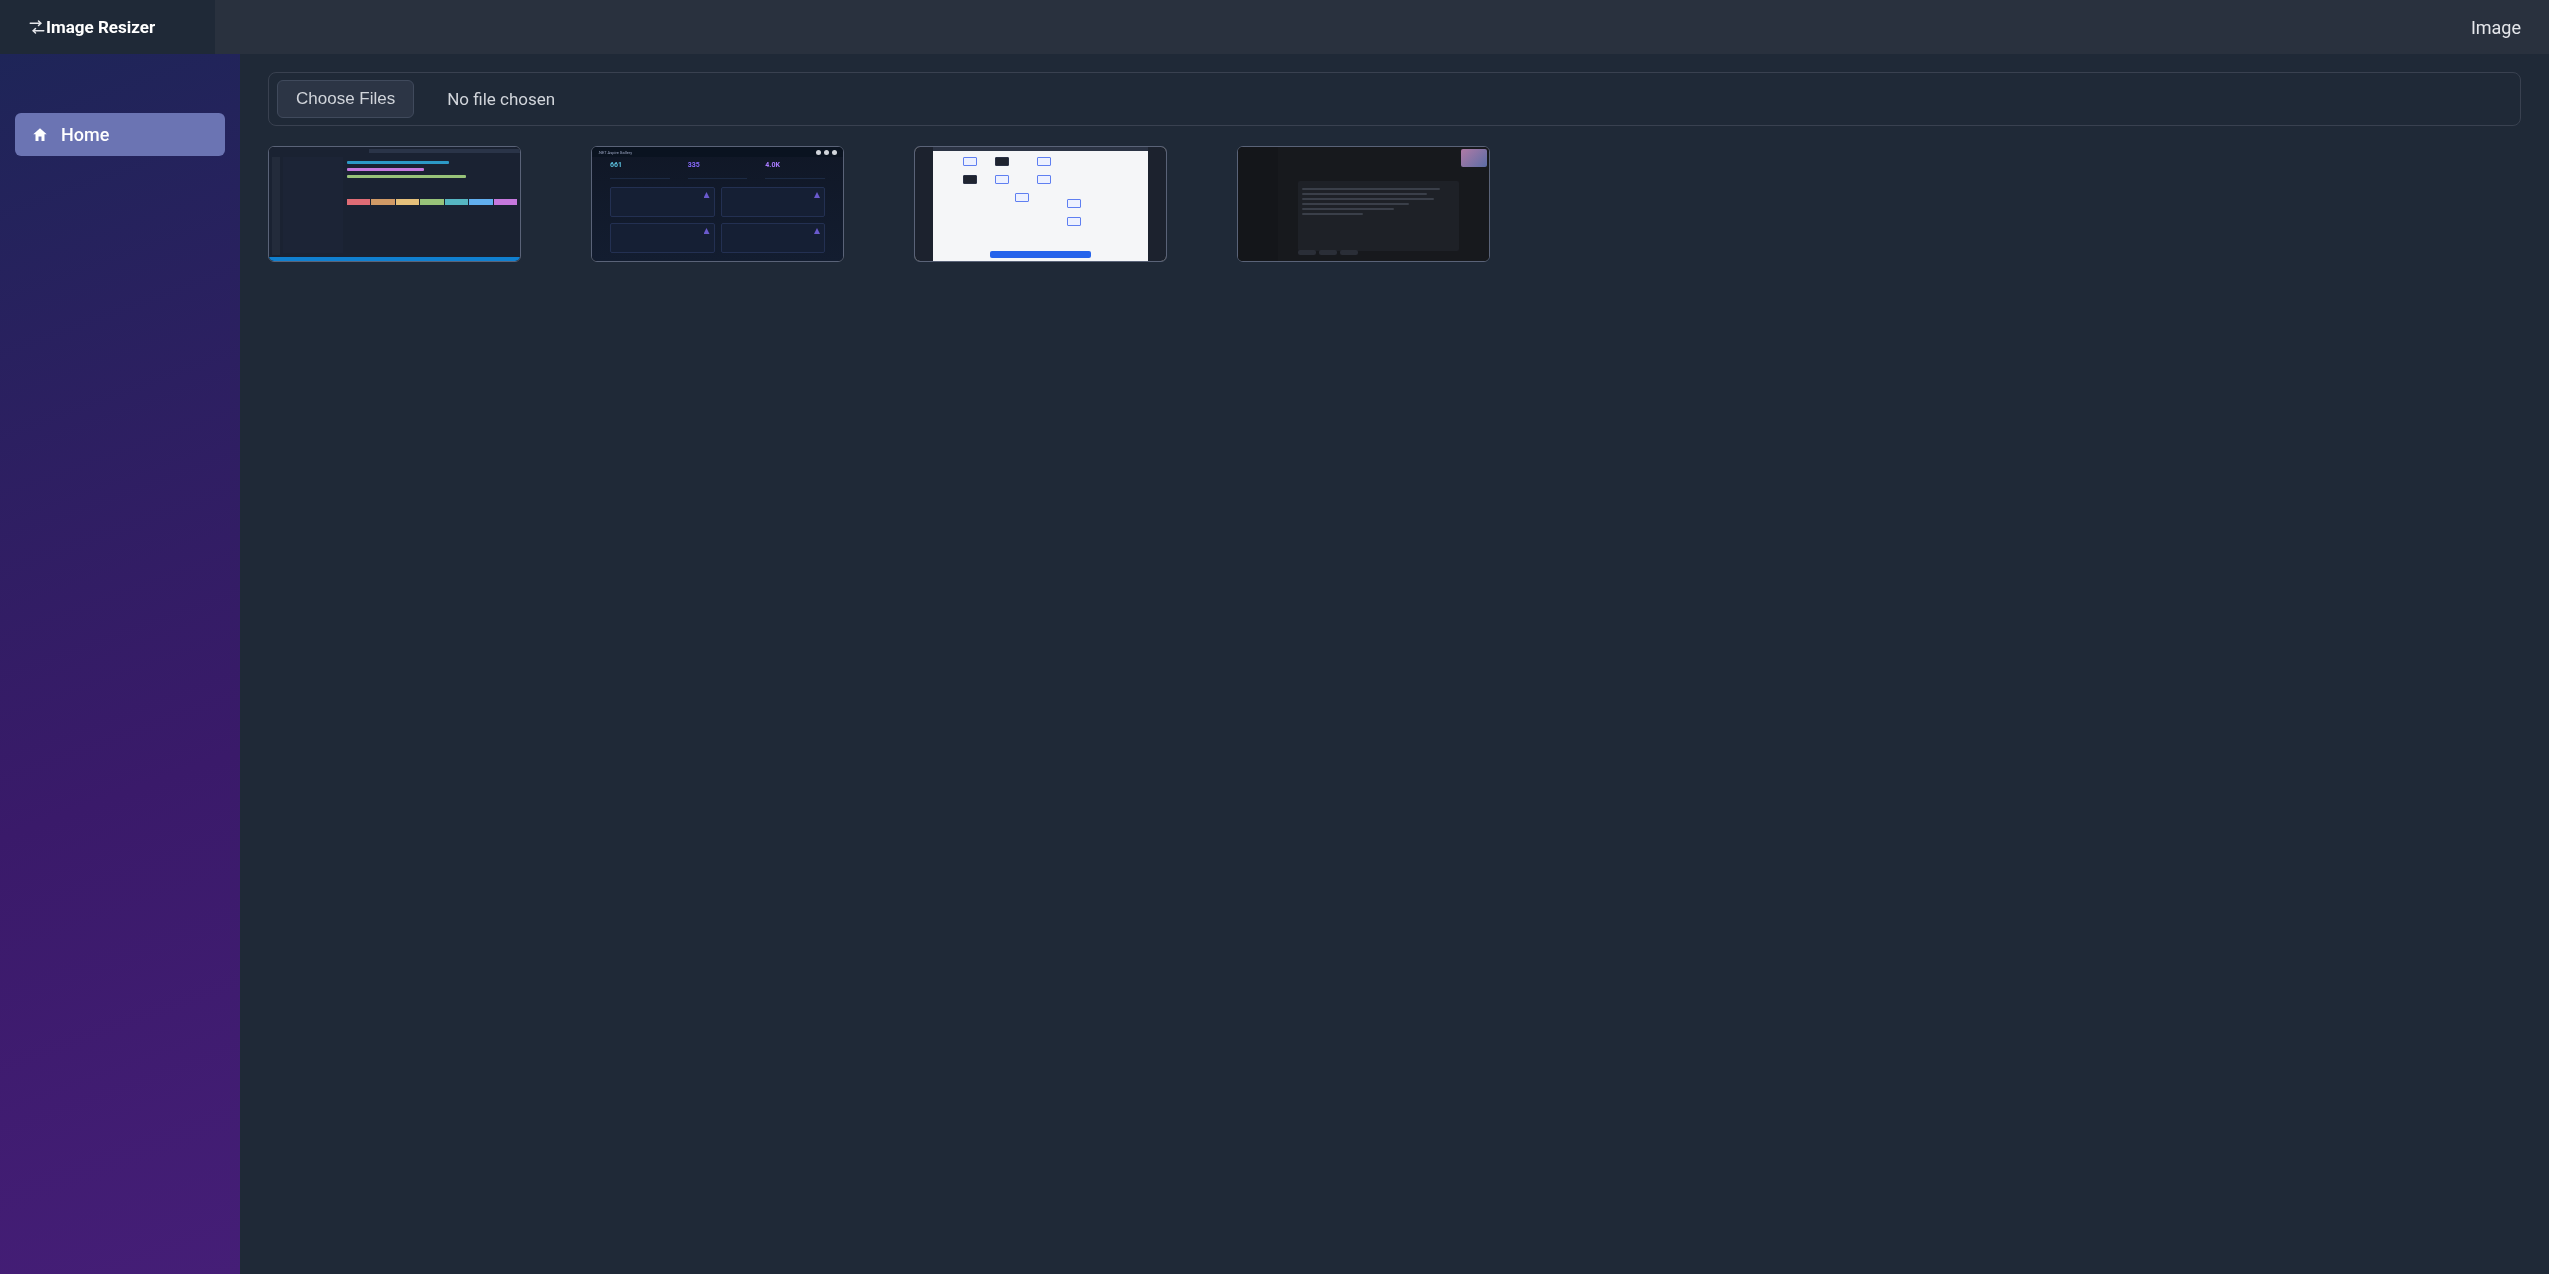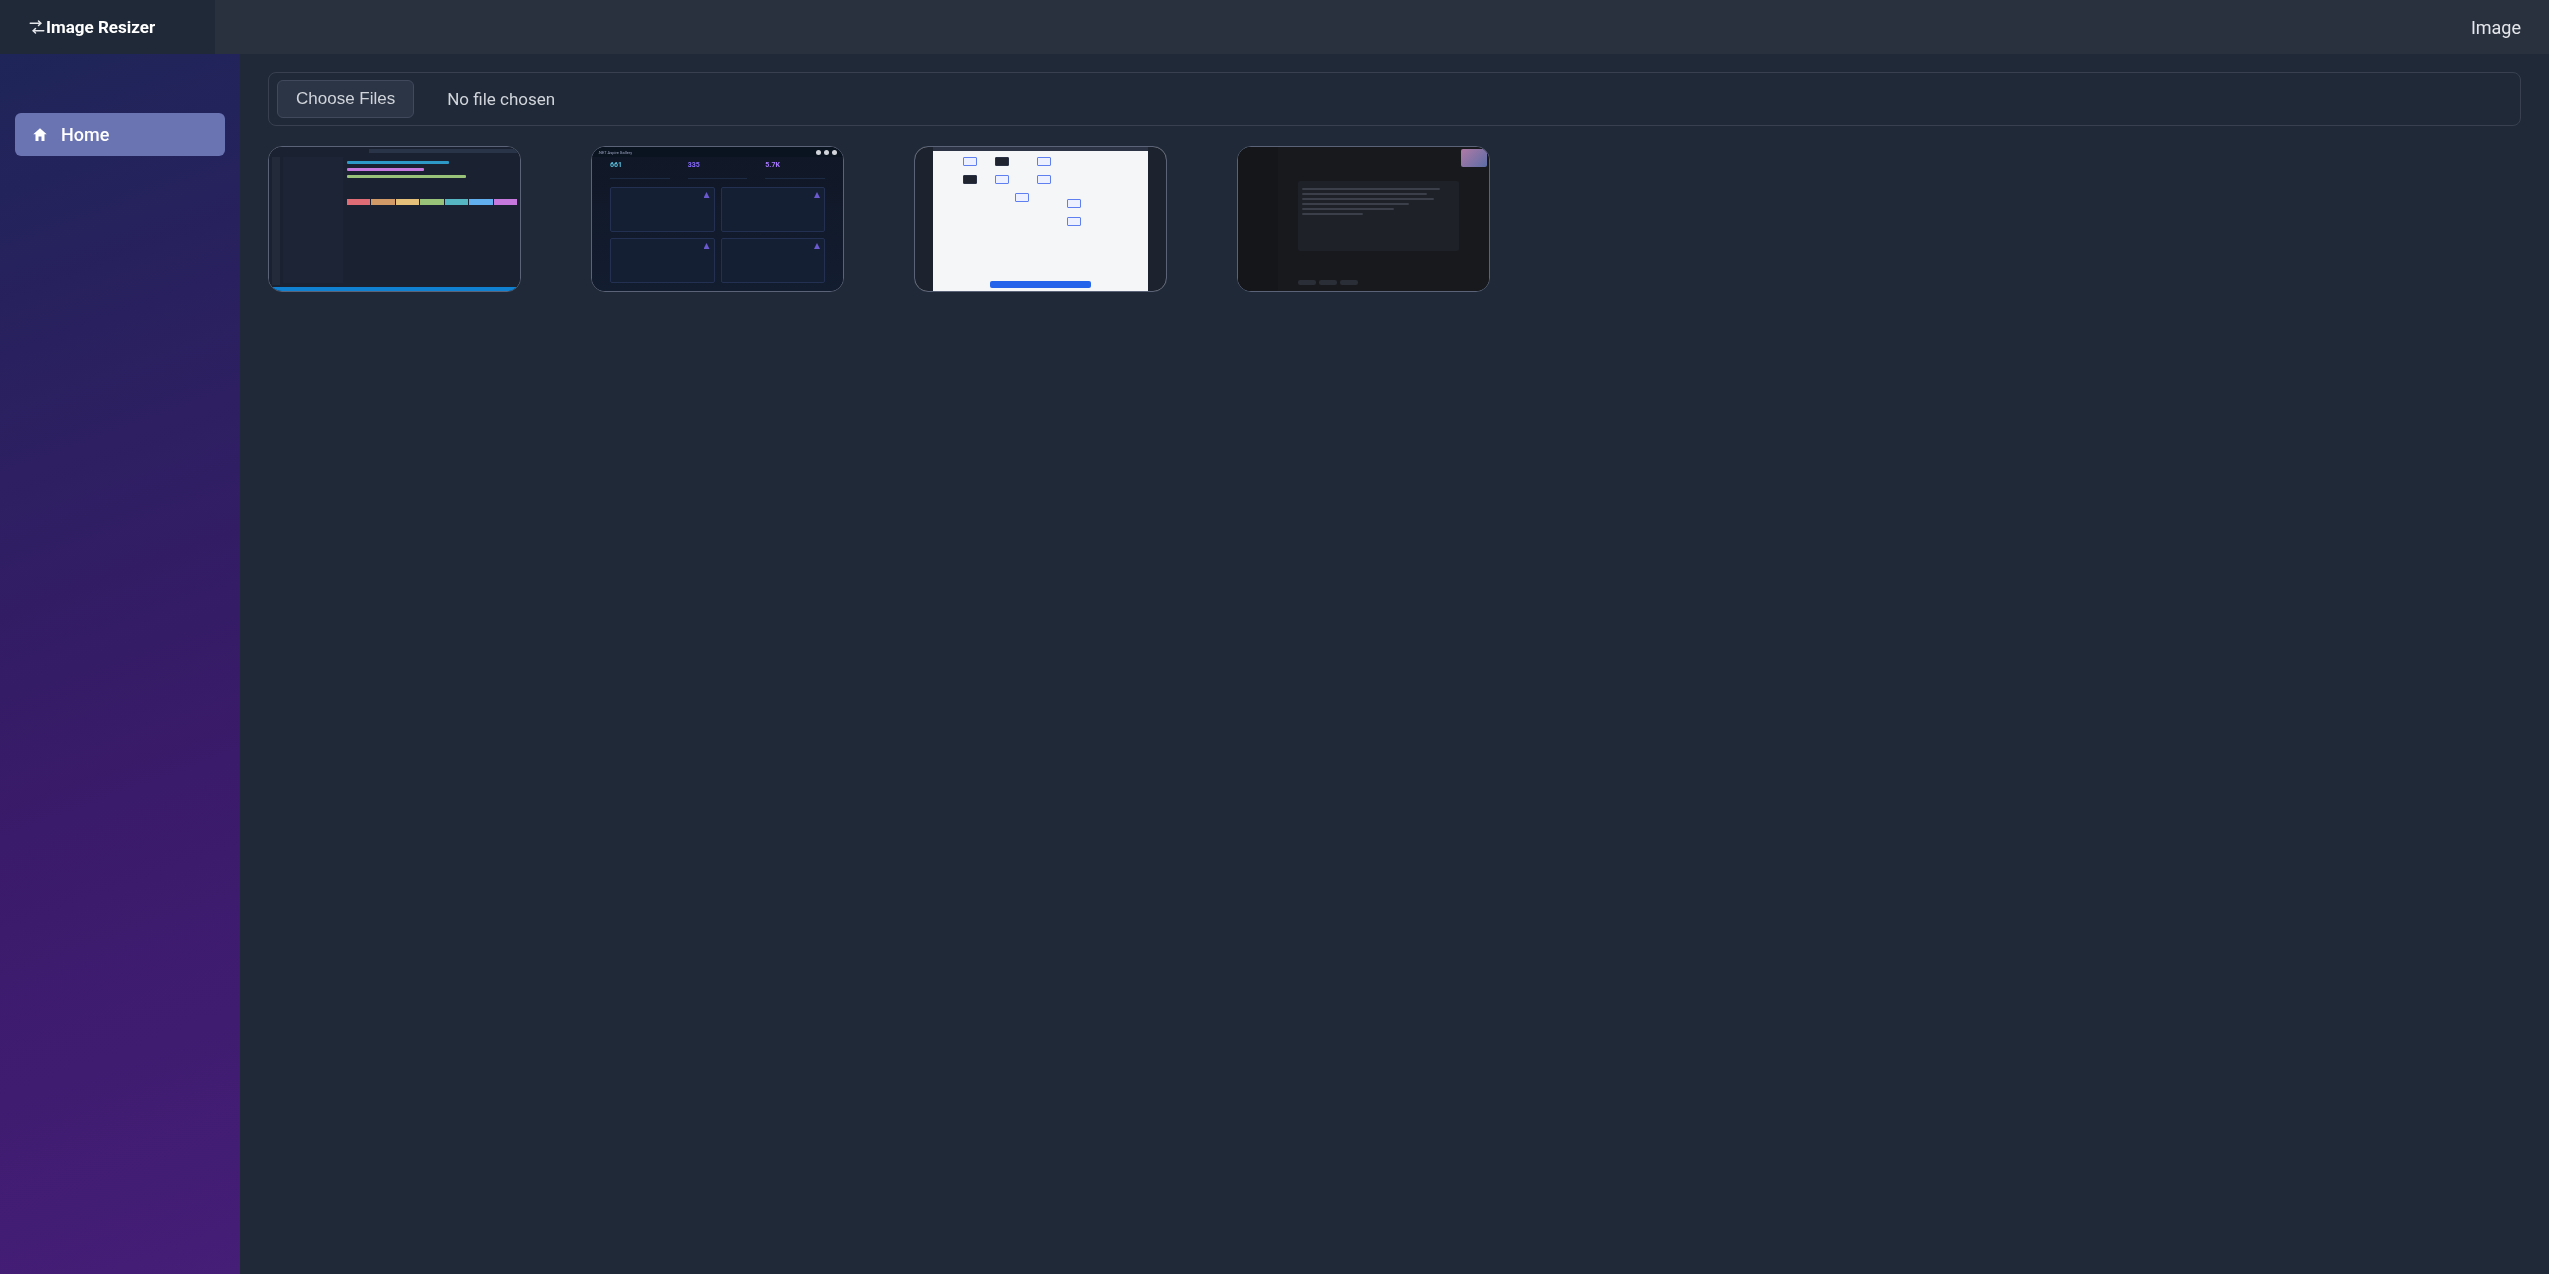--- a/index.html
+++ b/index.html
@@ -75,22 +75,22 @@
     }
     .file-status { font-size: 17px; color: #d1d5db; }
     .thumbs {
       display: flex;
       gap: 70px;
       margin-top: 20px;
       flex-wrap: wrap;
     }
     .thumb {
       width: 253px;
-      height: 146px;
-      border-radius: 14px;
+      height: 116px;
+      border-radius: 6px;
       border: 1px solid #5a6378;
       overflow: hidden;
       cursor: pointer;
       background: #111;
       position: relative;
       flex-shrink: 0;
     }
     .thumb-inner { position: absolute; inset: 0; }
 
     
@@ -233,21 +233,21 @@
                 </div>
               </div>
             <div class="stats">
                 <div class="stat">
                   <div class="v">661</div>
                 </div>
                 <div class="stat">
                   <div class="v">335</div>
                 </div>
                 <div class="stat">
-                  <div class="v">5.7K</div>
+                  <div class="v">4.0K</div>
                 </div>
               </div>
             <div class="cards">
                 <div class="card"></div>
                 <div class="card"></div>
                 <div class="card"></div>
                 <div class="card"></div>
               </div>
           </div>
         </div>

